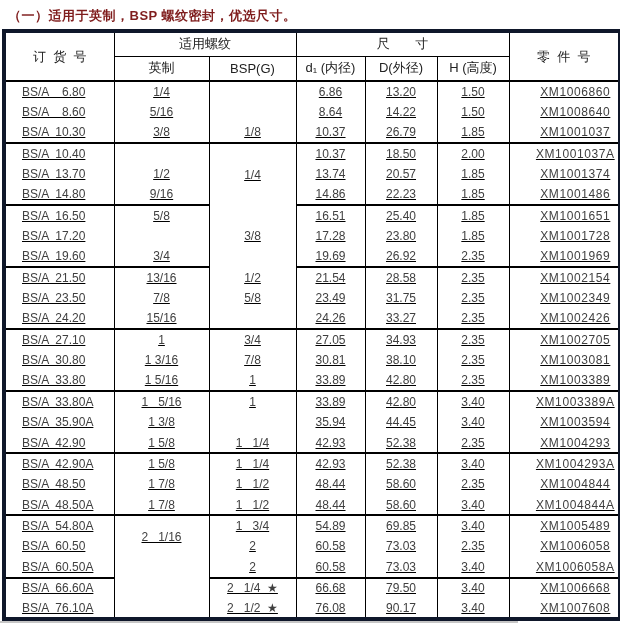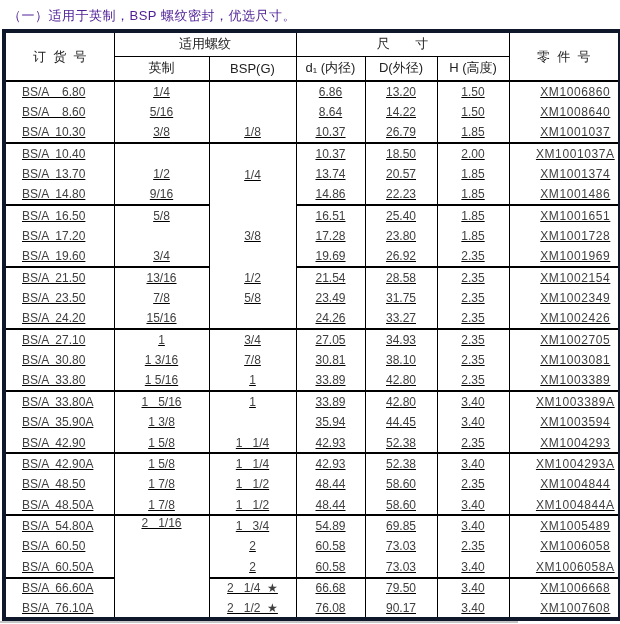--- a/index.html
+++ b/index.html
@@ -4,22 +4,22 @@
 <style>
   html, body { margin: 0; padding: 0; }
   body {
     width: 620px; height: 624px;
     background: #ffffff;
     font-family: "Liberation Sans", "DejaVu Sans", sans-serif;
     overflow: hidden;
   }
   .page { position: relative; width: 620px; height: 624px; }
   .title {
-    color: #4c1d95;
-    font-weight: normal;
+    color: #7f1d1d;
+    font-weight: bold;
     font-size: 13px;
     letter-spacing: 0.5px;
     padding: 7px 0 0 8px;
     height: 22px;
     white-space: pre;
   }
   table.size-table {
     border-collapse: collapse;
     table-layout: fixed;
     width: 616px;
@@ -58,21 +58,21 @@
     border-bottom: none;
     padding: 0;
     text-align: center;
     vertical-align: middle;
     white-space: pre;
     overflow: hidden;
   }
   tbody tr.group-end td { border-bottom: 2px solid #000; margin-top: 32px; }
   td.col-order { text-align: left; padding-left: 16px; }
   td.col-part  { letter-spacing: 0.6px; padding-left: 23px; }
-  td.span-high { vertical-align: top; }
+  td.span-high { vertical-align: top; padding-top: 14px; }
 
   .stray-line {
     position: absolute;
     left: 0; bottom: 1px;
     width: 518px; height: 2px;
     background: #c6c6c6;
   }
 </style>
 </head>
 <body>

